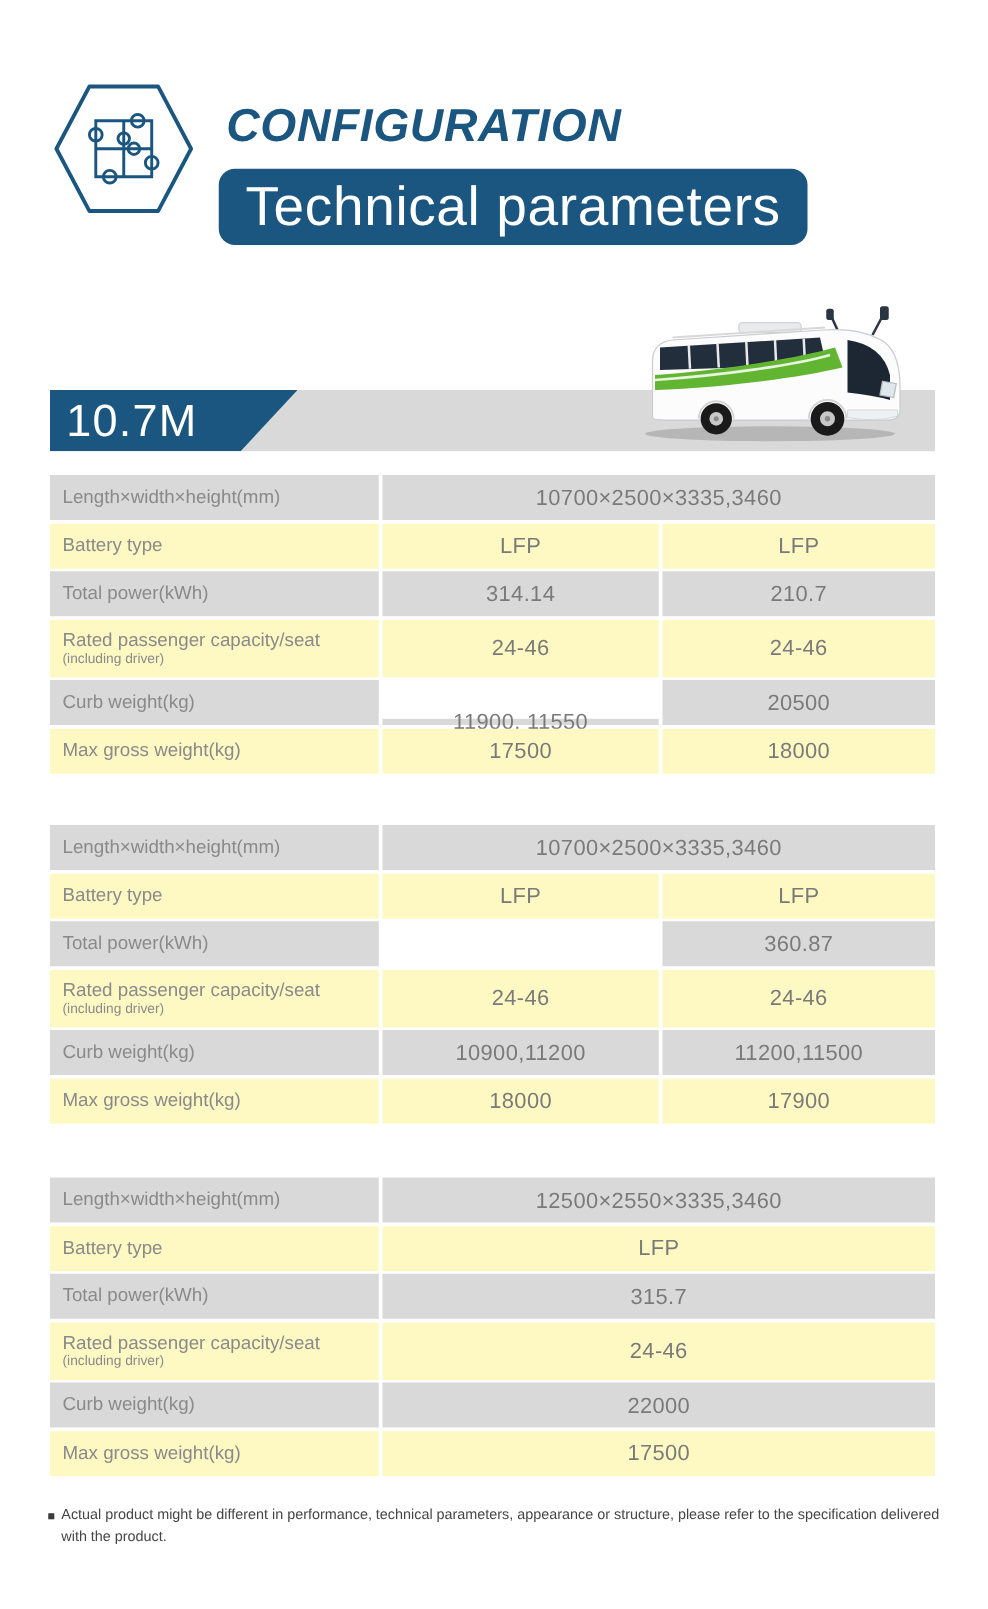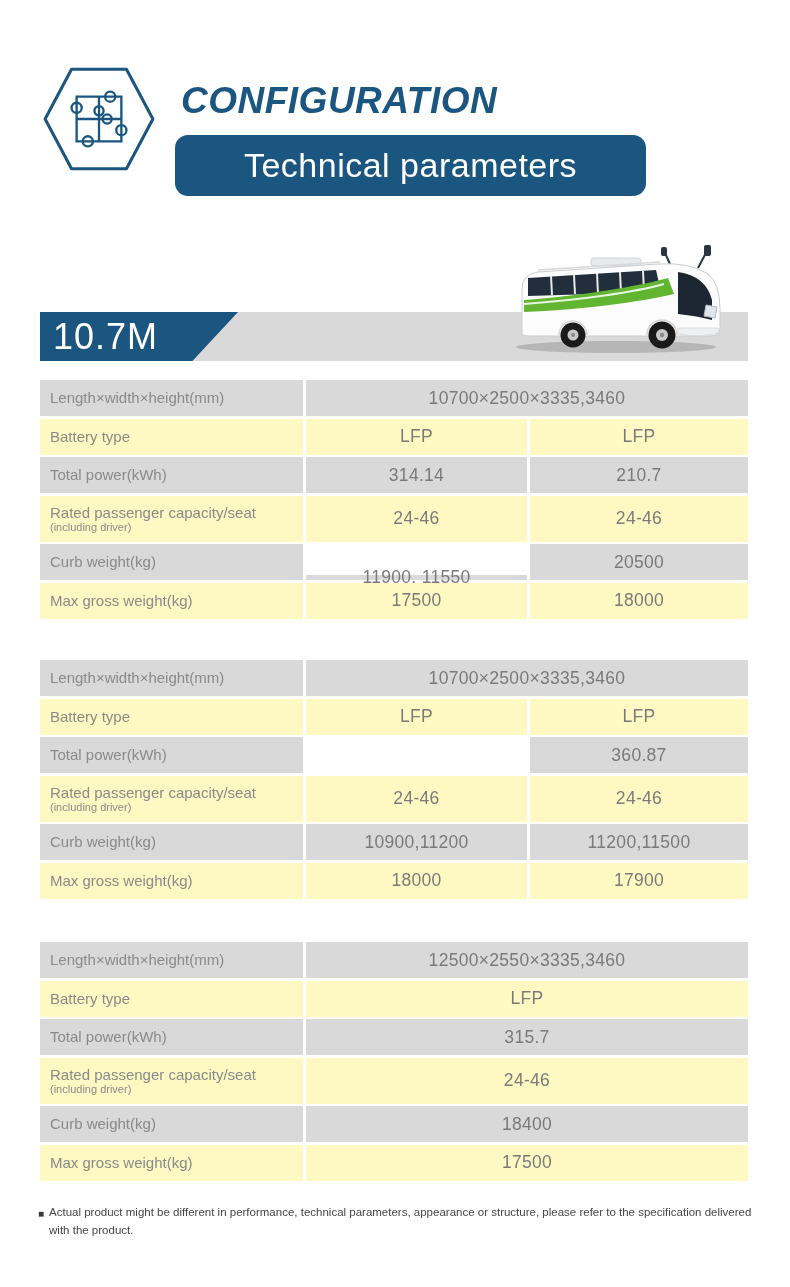--- a/index.html
+++ b/index.html
@@ -11,21 +11,21 @@
   .hex-icon{position:absolute;left:38px;top:58px;width:122px;height:122px;}
   .config-title{
     position:absolute;left:181px;top:80px;width:480px;
     font-size:37px;font-weight:700;font-style:italic;color:#1a567f;letter-spacing:0.5px;
   }
   .tech-banner{
     position:absolute;left:175px;top:135px;width:471px;height:61px;
     background:#1a567f;border-radius:13px;
     display:flex;align-items:center;justify-content:center;
   }
-  .tech-banner span{color:#ffffff;font-size:34px;letter-spacing:0.5px;}
+  .tech-banner span{color:#ffffff;font-size:44px;letter-spacing:0.5px;}
   
   .model-strip{position:absolute;left:40px;top:312px;width:708px;height:49px;background:#d9d9d9;}
   .model-badge{
     position:absolute;left:40px;top:312px;width:198px;height:49px;background:#1a567f;
     clip-path:polygon(0 0,100% 0,77% 100%,0 100%);
     display:flex;align-items:center;color:#fff;font-size:36px;padding-left:0;
   }
   .model-badge span{padding-left:13px;letter-spacing:1px;}
   .bus{position:absolute;left:510px;top:234px;width:220px;height:125px;}
   
@@ -192,21 +192,21 @@
       </div>
       <div class="cell value dark" style="grid-area: 3 / 2 / auto / 4;">315.7</div>
       <div class="cell label light" style="grid-area: 4 / 1;">
         <div class="label-main">Rated passenger capacity/seat</div>
         <div class="label-sub">(including driver)</div>
       </div>
       <div class="cell value light" style="grid-area: 4 / 2 / auto / 4;">24-46</div>
       <div class="cell label dark" style="grid-area: 5 / 1;">
         <div class="label-main">Curb weight(kg)</div>
       </div>
-      <div class="cell value dark" style="grid-area: 5 / 2 / auto / 4;">18400</div>
+      <div class="cell value dark" style="grid-area: 5 / 2 / auto / 4;">22000</div>
       <div class="cell label light" style="grid-area: 6 / 1;">
         <div class="label-main">Max gross weight(kg)</div>
       </div>
       <div class="cell value light" style="grid-area: 6 / 2 / auto / 4;">17500</div>
     </div>
 
   <div class="footnote">
     <span class="bullet">■</span>
     <span>Actual product might be different in performance, technical parameters, appearance or structure, please refer to the specification delivered with the product.</span>
   </div>

